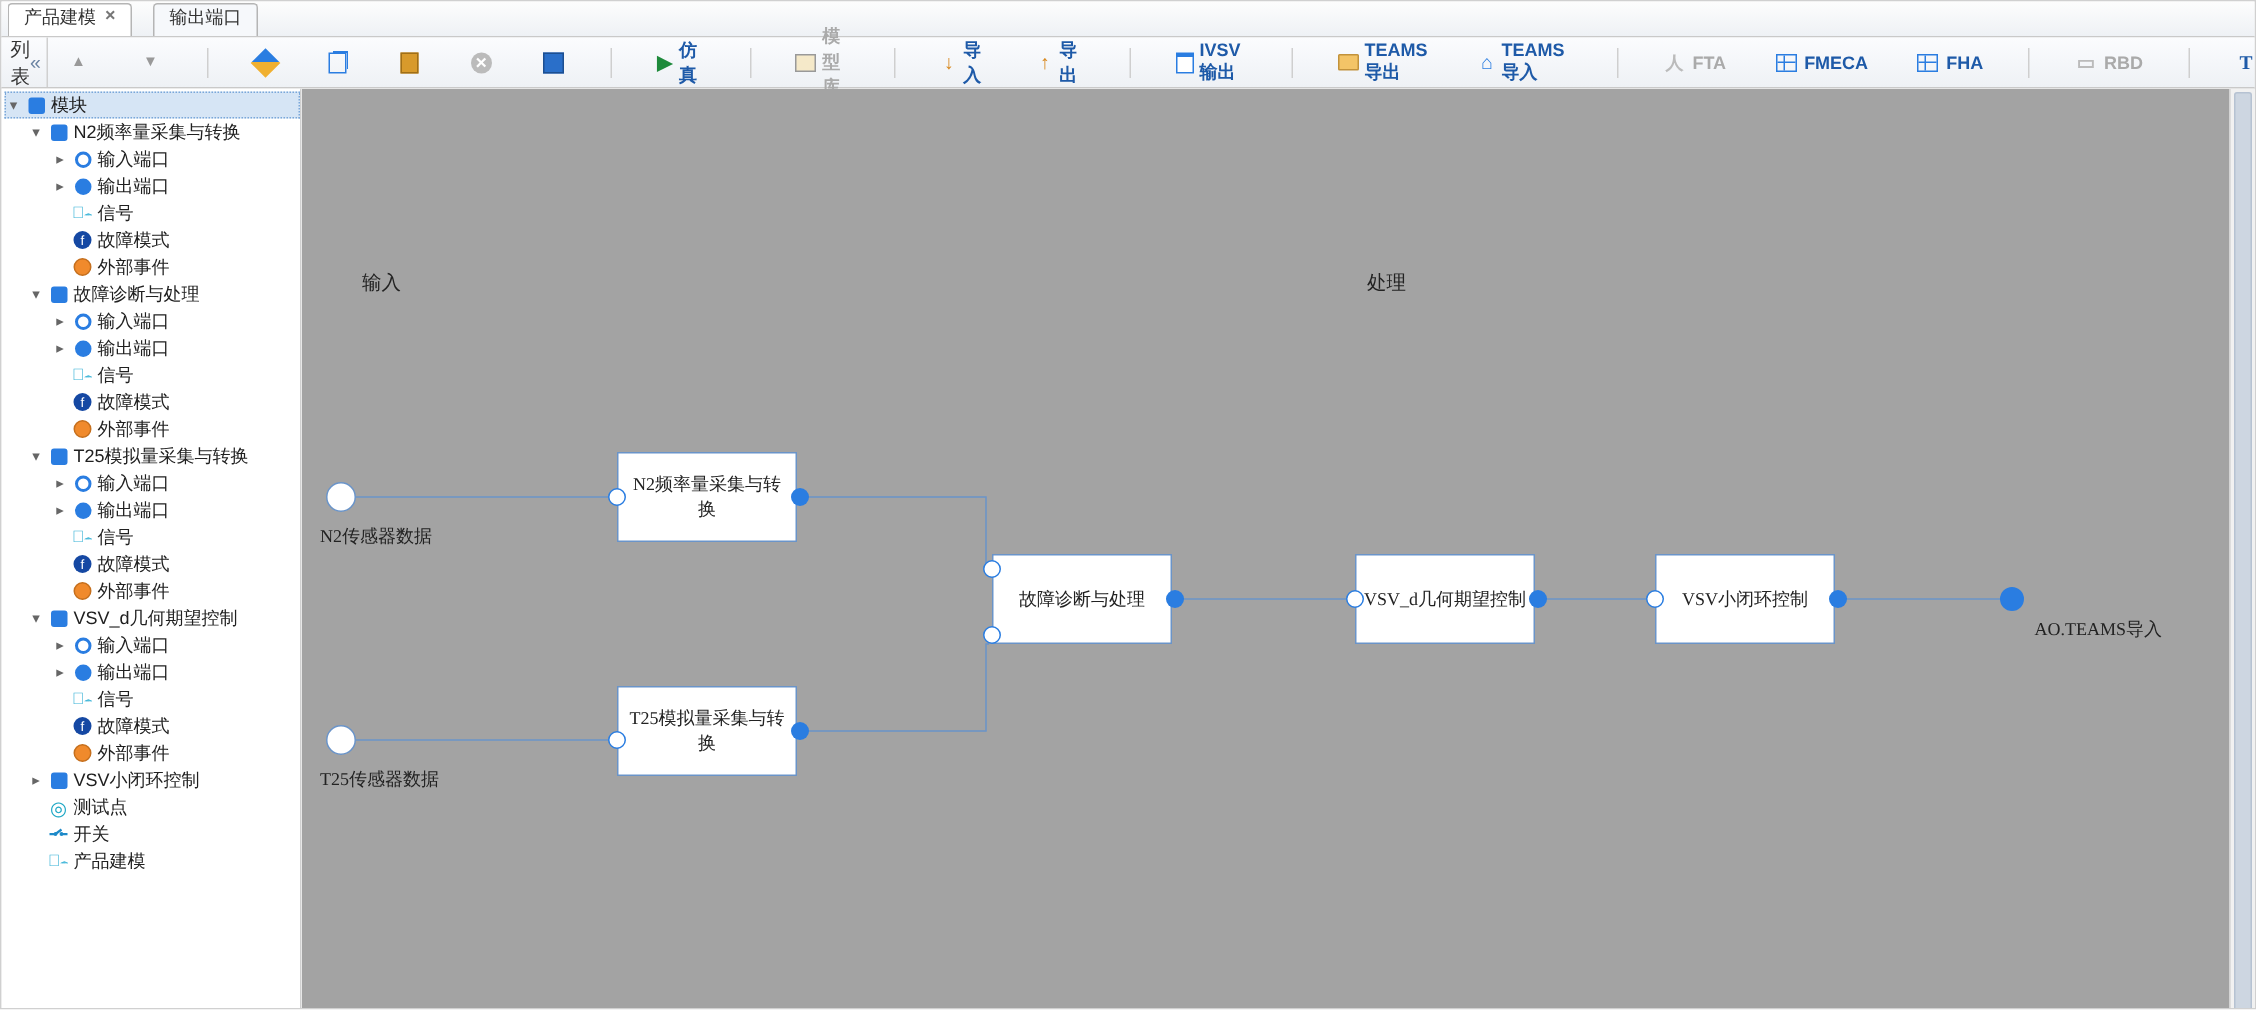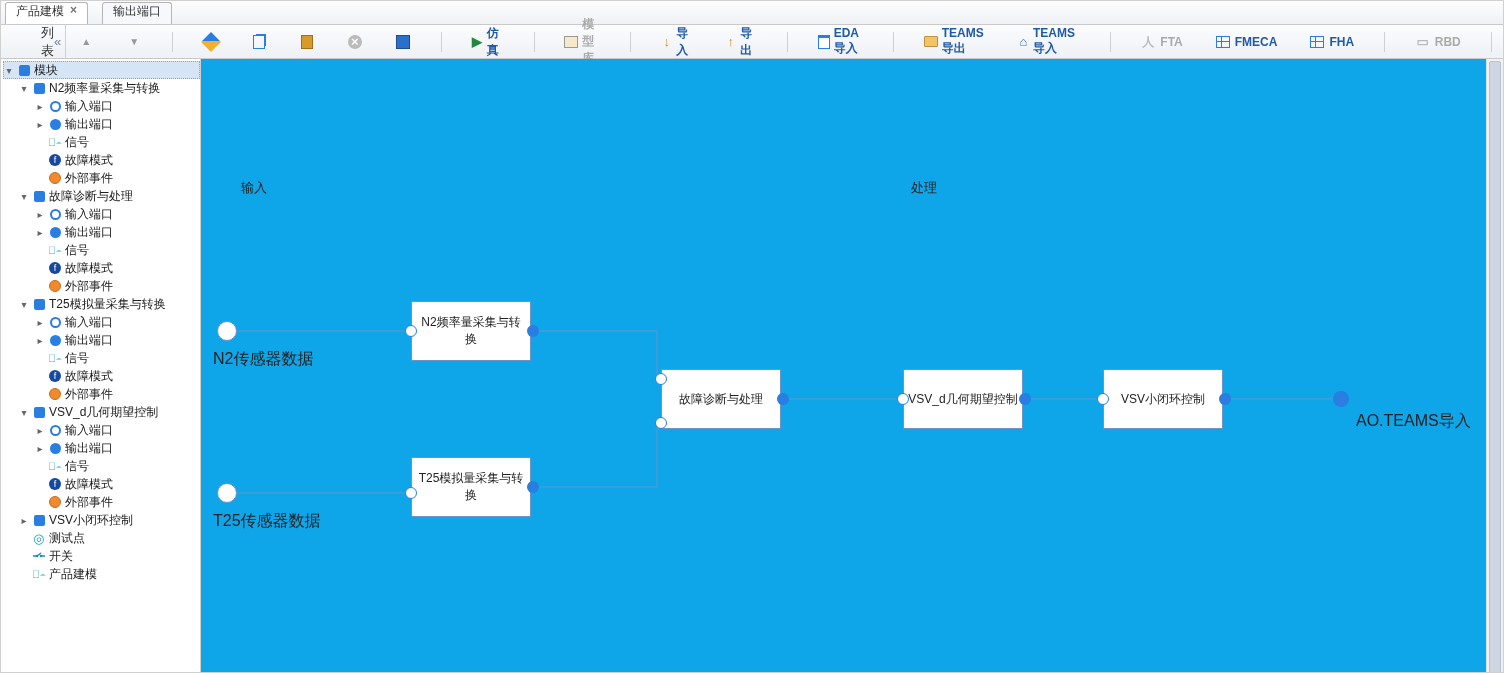--- a/index.html
+++ b/index.html
@@ -5,21 +5,21 @@
   * { box-sizing: border-box; }
   html, body { margin:0; padding:0; font-family: "Microsoft YaHei", Arial, sans-serif; font-size:12px; color:#333; background:#fff; }
   .app { width:1504px; height:673px; display:flex; flex-direction:column; border:1px solid #d0d0d0; }
   
   .tabs { height:24px; background:linear-gradient(#fdfdfd,#eef1f5); border-bottom:1px solid #c9c9c9; display:flex; align-items:flex-end; padding-left:4px; }
   .tab { height:22px; padding:0 10px; border:1px solid #b5b5b5; border-bottom:none; background:#f6f8fb; margin-right:14px; display:flex; align-items:flex-start; gap:6px; border-radius:3px 3px 0 0; color:#333; }
   .tab.active { background:#fff; }
   .tab .close-x { color:#777; font-weight:bold; cursor:pointer; }
   
   .toolbar-row { height:34px; display:flex; align-items:center; border-bottom:1px solid #c9c9c9; background:linear-gradient(#fbfcfe,#eef1f5); }
-  .sidebar-header { width:200px; padding:0 6px; font-size:13px; color:#333; display:flex; align-items:center; justify-content:space-between; border-right:1px solid #d0d0d0; height:100%;margin-left:34px; }
+  .sidebar-header { width:200px; padding:0 6px; font-size:13px; color:#333; display:flex; align-items:center; justify-content:space-between; border-right:1px solid #d0d0d0; height:100%; }
   .sidebar-header .coll { color:#6b84a3; cursor:pointer; letter-spacing:-2px; }
   .toolbar { flex:1; display:flex; align-items:center; gap:20px; padding:0 6px; height:100%;font-weight:bold; }
   .tbtn { height:24px; padding:0 6px; display:flex; align-items:center; gap:4px; cursor:pointer; border-radius:3px; }
   .tbtn .lbl { color:#1e5aa8; }
   .sep { width:1px; height:20px; background:#cfcfcf; margin:0 4px; }
   .ico { width:16px; height:16px; display:inline-flex; align-items:center; justify-content:center; font-size:13px; line-height:1; }
   .arrow-up::before { content:"▲"; color:#999; font-size:10px; }
   .arrow-dn::before { content:"▼"; color:#999; font-size:10px; }
   .pencil { width:14px;height:14px; background:linear-gradient(135deg,#2a7de1 45%,#f0b030 45%); transform:rotate(45deg); }
   .copy-ic { width:12px;height:14px;border:1px solid #2a7de1; box-shadow:2px -2px 0 -1px #2a7de1; }
@@ -64,29 +64,29 @@
   .wifi { color:#39b3d7; }
   .wifi svg { width:12px;height:12px; }
   .f-badge { width:12px;height:12px;border-radius:50%;background:#1548a3;color:#fff;font-size:9px;display:flex;align-items:center;justify-content:center; }
   .f-badge::before{content:"f";}
   .orange-dot { width:12px;height:12px;border-radius:50%;background:#f08a2c;border:1px solid #c56f1d; }
   .test-ic::before { content:"◎"; color:#1aa6c4; font-size:13px; }
   .switch-ic { color:#1e8ac9; }
   .switch-ic svg{width:14px;height:10px;}
   .nlabel { font-size:12px; color:#202020; }
   
-  .canvas-wrap { flex:1; position:relative; background:#0ea5e9; overflow:auto; }
+  .canvas-wrap { flex:1; position:relative; background:#a3a3a3; overflow:auto;font-family:Liberation Serif, serif; }
   .canvas { position:relative; width:1290px; height:640px; }
   .col-label { position:absolute; font-size:13px; color:#222; }
   .block { position:absolute; width:120px; height:60px; border:1px solid #6a94c9; background:#fff; display:flex; align-items:center; justify-content:center; text-align:center; padding:4px; font-size:12px; color:#222; }
   .port-in { position:absolute; width:12px;height:12px;border:1.5px solid #2a7de1;border-radius:50%;background:#fff; }
   .port-out { position:absolute; width:12px;height:12px;border-radius:50%;background:#2a7de1; }
   .port-out.big { width:16px;height:16px; }
   .port-hollow-in { position:absolute; width:20px;height:20px;border:1.5px solid #6a94c9;border-radius:50%;background:#fff; }
-  .io-label { position:absolute; font-size:16px; color:#222; white-space:nowrap; }
+  .io-label { position:absolute; font-size:12px; color:#222; white-space:nowrap; }
   svg.wires { position:absolute; inset:0; width:100%; height:100%; pointer-events:none; }
   svg.wires path { stroke:#6a94c9; stroke-width:1; fill:none; }
   .vscroll { position:absolute; right:0; top:0; bottom:0; width:17px; background:#f1f1f1; border-left:1px solid #ddd; }
   .vthumb { position:absolute; left:2px; right:2px; top:2px; height:100%; background:#cdd6e1; border:1px solid #b6c2d2; border-radius:2px; }
 </style>
 </head>
 <body>
 
 <div class="app">
 
@@ -157,21 +157,21 @@
         </div>
       <div class="tbtn">
           <span class="ico ul-ic"></span>
           <span class="lbl">导出</span>
         </div>
       <div class="sep"></div>
       <div class="tbtn">
           <span class="ico">
             <span class="doc-ic"></span>
           </span>
-          <span class="lbl">EDA导入</span>
+          <span class="lbl">IVSV输出</span>
         </div>
       <div class="sep"></div>
       <div class="tbtn">
           <span class="ico">
             <span class="folder-ic"></span>
           </span>
           <span class="lbl">TEAMS导出</span>
         </div>
       <div class="tbtn">
           <span class="ico teams-ic"></span>

